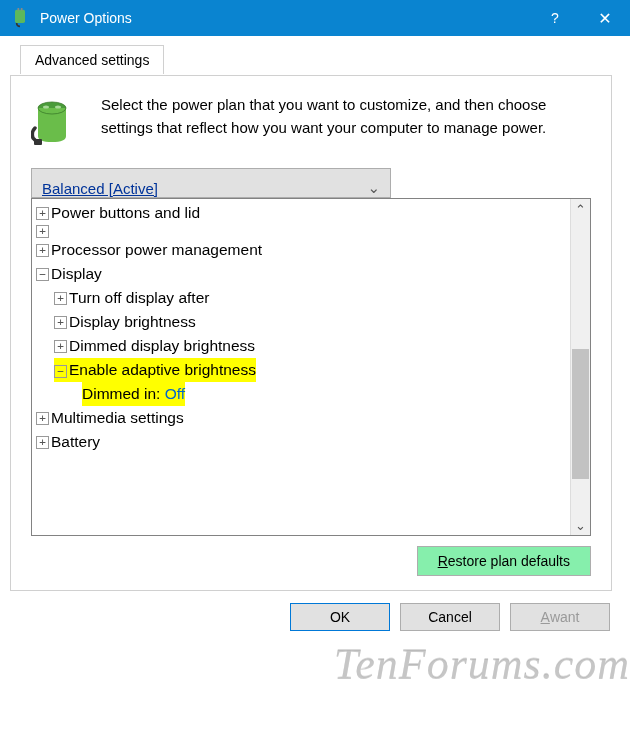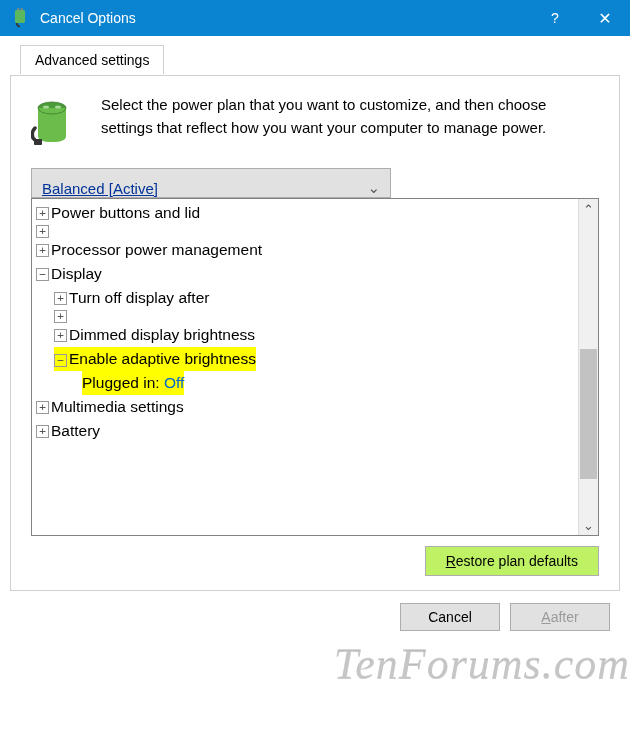--- a/index.html
+++ b/index.html
@@ -4,21 +4,21 @@
   <style>
     * { box-sizing: border-box; margin: 0; padding: 0; }
     body { font-family: "Segoe UI", Tahoma, sans-serif; font-size: 13px; background: #fff; width: 630px; height: 750px; overflow: hidden; position: relative; }
     
     .titlebar { background: #0a84d0; color: #fff; height: 36px; display: flex; align-items: center; padding: 0 0 0 10px; }
     .titlebar-icon { width: 20px; height: 20px; margin-right: 10px; }
     .titlebar-title { flex: 1; font-size: 14px; }
     .titlebar-btn { width: 50px; height: 36px; display: flex; align-items: center; justify-content: center; color: #fff; font-size: 14px; }
     .titlebar-btn.close { font-size: 16px; }
     
-    .client { padding: 8px 10px 0 10px; }
+    .client { padding: 8px 18px 0 10px; }
     
     .tab-strip { position: relative; height: 32px; margin-left: 10px; }
     .tab { position: absolute; background: #fff; border: 1px solid #d0d0d0; border-bottom: none; padding: 6px 14px; font-size: 14px; top: 1px; z-index: 2; }
     .tab-area { border: 1px solid #d0d0d0; padding: 18px 20px 14px 20px; margin-top: -1px; }
     
     .intro { display: flex; gap: 28px; margin-bottom: 22px; }
     .battery-icon { width: 42px; height: 48px; flex-shrink: 0; margin-top: 4px; }
     .intro-text { font-size: 15px; line-height: 1.5; color: #000; }
     
     .plan-combo { width: 360px; height: 30px; border: 1px solid #adadad; background: #e1e1e1; display: flex; align-items: flex-end; padding: 0 10px; font-size: 15px; color: #003399; text-decoration: underline; position: relative; }
@@ -33,41 +33,41 @@
     .hl { background: #ffff00; }
     .hl-row { display: inline-block; }
     .val-link { color: #0066cc; }
     
     .vscroll { width: 20px; background: #f0f0f0; border-left: 1px solid #ddd; display: flex; flex-direction: column; }
     .vscroll .arrow { height: 20px; display: flex; align-items: center; justify-content: center; color: #555; }
     .vscroll .track { flex: 1; position: relative; }
     .vscroll .thumb { position: absolute; left: 1px; right: 1px; top: 130px; height: 130px; background: #c2c2c2; }
     
     .restore-row { display: flex; justify-content: flex-end; margin-top: 10px; }
-    .restore-btn { height: 30px; padding: 0 20px; border: 1px solid #adadad; background: #bef264; font-size: 14px; }
+    .restore-btn { height: 30px; padding: 0 20px; border: 1px solid #adadad; background: #86efac; font-size: 14px; }
     .restore-btn u { text-decoration: underline; }
     
     .btn-row { display: flex; justify-content: flex-end; gap: 10px; padding: 12px 20px 12px 0; }
     .dlg-btn { width: 100px; height: 28px; border: 1px solid #adadad; background: #e1e1e1; font-size: 14px; display: flex; align-items: center; justify-content: center; }
     .dlg-btn.default { border: 1px solid #0078d7; }
     .dlg-btn.disabled { color: #9a9a9a; }
     
     .watermark { position: absolute; left: 0; right: 0; bottom: 60px; text-align: right; font-family: Georgia, serif; font-style: italic; font-size: 44px; color: rgba(160,160,160,0.55); text-shadow: 0 1px 0 rgba(255,255,255,0.7), 0 -1px 0 rgba(0,0,0,0.15); pointer-events: none; letter-spacing: 1px; }
   </style>
 </head>
 <body>
 
 <div class="titlebar">
   <svg class="titlebar-icon" viewBox="0 0 24 24">
     <rect x="6" y="2" width="12" height="16" rx="2" fill="#5cb85c"></rect>
     <rect x="9" y="0" width="2" height="3" fill="#888"></rect>
     <rect x="13" y="0" width="2" height="3" fill="#888"></rect>
     <path d="M8 18 Q8 22 12 22" stroke="#333" stroke-width="2" fill="none"></path>
   </svg>
-  <div class="titlebar-title">Cancel Options</div>
+  <div class="titlebar-title">Power Options</div>
   <div class="titlebar-btn">?</div>
   <div class="titlebar-btn close">✕</div>
 </div>
 
 <div class="client">
   <div class="tab-strip">
     <div class="tab">Advanced settings</div>
   </div>
   <div class="tab-area">
 
@@ -105,30 +105,31 @@
         <div class="tree-row">
             <span class="exp">−</span>
             <span>Display</span>
           </div>
         <div class="tree-row lvl1">
             <span class="exp">+</span>
             <span>Turn off display after</span>
           </div>
         <div class="tree-row lvl1">
             <span class="exp">+</span>
+            <span>Display brightness</span>
           </div>
         <div class="tree-row lvl1">
             <span class="exp">+</span>
             <span>Dimmed display brightness</span>
           </div>
         <div class="tree-row lvl1">
             <span class="hl hl-row"><span class="exp">−</span><span>Enable adaptive brightness</span></span>
           </div>
         <div class="tree-row lvl2">
-            <span class="hl hl-row"><span>Plugged in: </span><span class="val-link">Off</span></span>
+            <span class="hl hl-row"><span>Dimmed in: </span><span class="val-link">Off</span></span>
           </div>
         <div class="tree-row">
             <span class="exp">+</span>
             <span>Multimedia settings</span>
           </div>
         <div class="tree-row">
             <span class="exp">+</span>
             <span>Battery</span>
           </div>
       </div>
@@ -142,20 +143,21 @@
     </div>
 
     <div class="restore-row">
       <button class="restore-btn"><u>R</u><span>estore plan defaults</span></button>
     </div>
 
   </div>
 </div>
 
 <div class="btn-row">
+  <div class="dlg-btn default">OK</div>
   <div class="dlg-btn">Cancel</div>
   <div class="dlg-btn disabled">
       <u>A</u>
-      <span>after</span>
+      <span>want</span>
     </div>
 </div>
 
 <div class="watermark">TenForums.com</div>
 
 </body></html>

